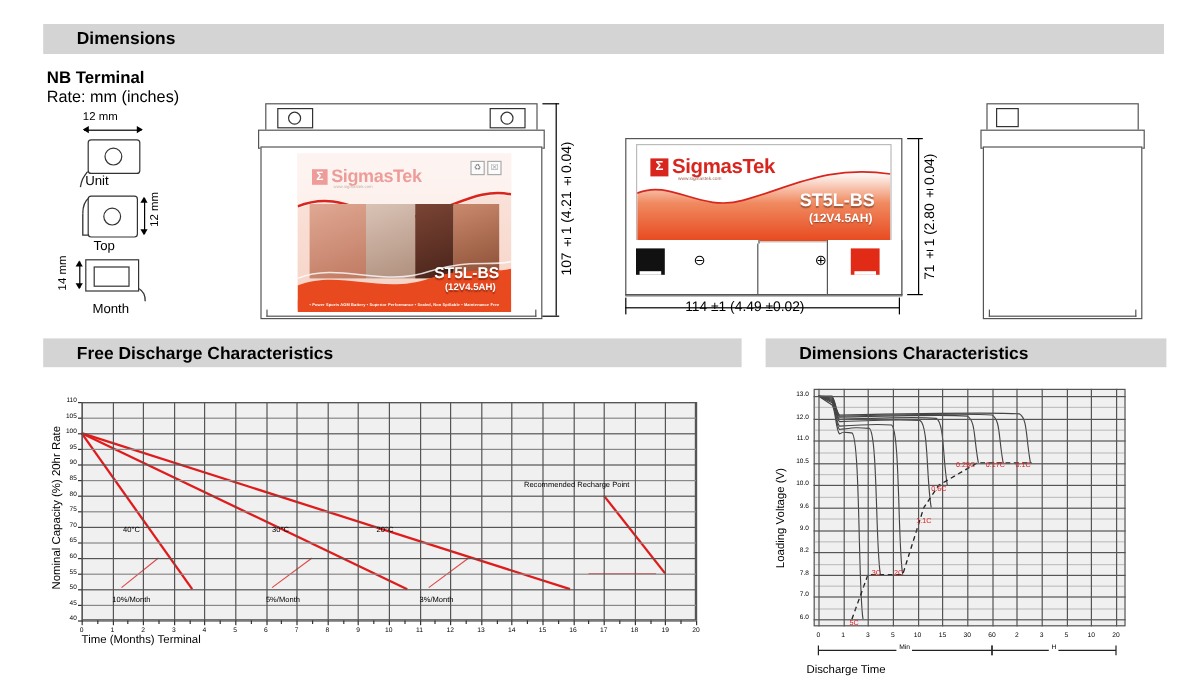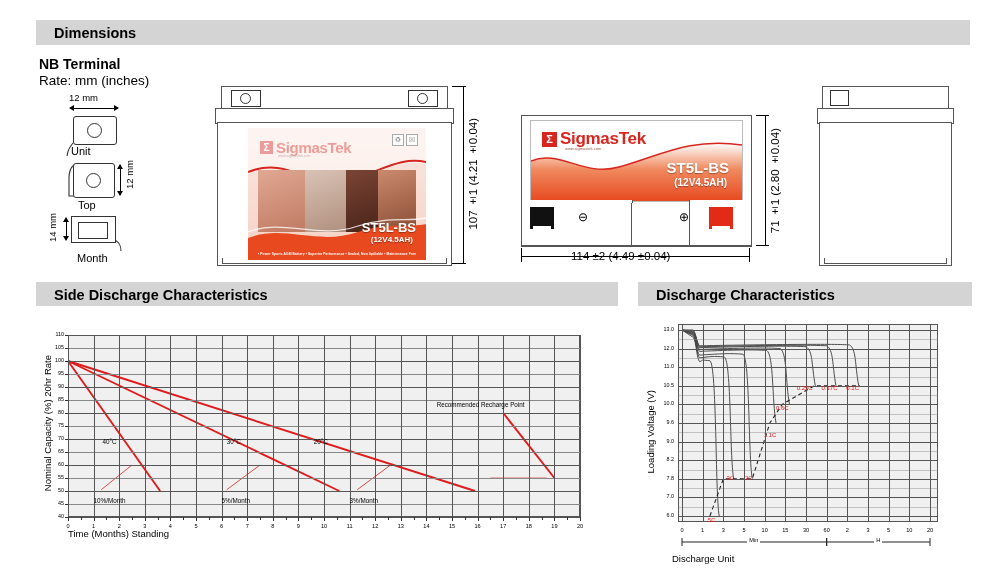--- a/index.html
+++ b/index.html
@@ -3,21 +3,21 @@
 <meta charset="utf-8">
 <style>
   html,body{margin:0;padding:0;}
   body{
     width:1000px;height:574px;background:#ffffff;
     font-family:"Liberation Sans", sans-serif;
     color:#000;overflow:hidden;position:relative;
   }
   .section-header{
     background:#d4d4d4;font-weight:bold;font-size:14.5px;
-    padding:5px 0 5px 18px;box-sizing:border-box;
+    padding:5px 0 5px 28px;box-sizing:border-box;
   }
   
   #dimensions-header{position:absolute;left:36px;top:20px;width:934px;height:25px;}
   #nb-terminal-title{position:absolute;left:39px;top:56px;font-weight:bold;font-size:14px;}
   #unit-label{position:absolute;left:39px;top:73px;font-size:13.5px;}
 
   
   .term-box{position:absolute;border:1.3px solid #333;background:#fff;}
   .term-hole{position:absolute;border:1.3px solid #333;border-radius:50%;background:#fff;}
   .dim-text{position:absolute;font-size:9.5px;white-space:nowrap;}
@@ -172,54 +172,54 @@
 <div style="position:absolute;left:530px;top:207px;width:24px;height:22px;background:#111;"></div>
 <div style="position:absolute;left:533px;top:226px;width:18px;height:3px;background:#fff;"></div>
 <div style="position:absolute;left:578px;top:210px;font-size:12px;">⊖</div>
 <div style="position:absolute;left:679px;top:210px;font-size:12px;">⊕</div>
 <div style="position:absolute;left:709px;top:207px;width:24px;height:22px;background:#e22b17;"></div>
 <div style="position:absolute;left:712px;top:226px;width:18px;height:3px;background:#fff;"></div>
 
 <div class="dimline" style="left:521px;top:256px;width:229px;height:1px;"></div>
 <div class="dimline" style="left:521px;top:248px;width:1px;height:14px;"></div>
 <div class="dimline" style="left:749px;top:248px;width:1px;height:14px;"></div>
-<div class="dim-text" style="left:571px;top:250px;font-size:11.5px;">114 ±2 (4.49 ±0.04)</div>
+<div class="dim-text" style="left:571px;top:250px;font-size:11.5px;">114 ±1 (4.49 ±0.02)</div>
 <div class="dimline" style="left:765px;top:115px;width:1px;height:130px;"></div>
 <div class="dimline" style="left:756px;top:115px;width:13px;height:1px;"></div>
 <div class="dimline" style="left:756px;top:245px;width:13px;height:1px;"></div>
 <div class="dim-v-label" style="left:769px;top:128px;">71 ±1 (2.80 ±0.04)</div>
 
 <div class="bat-outline" style="left:822px;top:86px;width:125px;height:22px;"></div>
 <div class="term-box" style="left:830px;top:90px;width:17px;height:14px;"></div>
 <div class="bat-outline" style="left:817px;top:108px;width:135px;height:14px;"></div>
 <div class="bat-outline" style="left:819px;top:122px;width:131px;height:142px;"></div>
 <div class="bat-outline" style="left:824px;top:258px;width:121px;height:5px;border-top:none;"></div>
 
-<div class="section-header" id="self-header">Side Discharge Characteristics</div>
+<div class="section-header" id="self-header">Free Discharge Characteristics</div>
 <div class="chart-wrap" id="self-chart" style="left:0;top:0;">
   <div class="plot" id="self-plot" style="left:68px;top:335px;width:512px;height:182px;"></div>
   <div class="axis-title-v" style="left:42px;top:355px;">Nominal Capacity (%) 20hr Rate</div>
-  <div class="axis-title" style="left:68px;top:528px;">Time (Months) Standing</div>
+  <div class="axis-title" style="left:68px;top:528px;">Time (Months) Terminal</div>
   <svg class="overlay" id="self-svg" width="1000" height="574">
       <line x1="68" y1="361" x2="160.16" y2="491" stroke="#e01b1b" stroke-width="1.9"></line>
       <line x1="68" y1="361" x2="339.36" y2="491" stroke="#e01b1b" stroke-width="1.9"></line>
       <line x1="68" y1="361" x2="475.04" y2="491" stroke="#e01b1b" stroke-width="1.9"></line>
       <line x1="503.2" y1="413" x2="554.4" y2="478" stroke="#e01b1b" stroke-width="1.9"></line>
       <line x1="490.4" y1="478" x2="546.72" y2="478" stroke="#ea6a6a" stroke-width="1"></line>
       <line x1="101.28" y1="489.7" x2="132" y2="465" stroke="#e04b4b" stroke-width="1"></line>
       <line x1="226.72" y1="489.7" x2="260" y2="465" stroke="#e04b4b" stroke-width="1"></line>
       <line x1="357.28000000000003" y1="489.7" x2="390.56" y2="465" stroke="#e04b4b" stroke-width="1"></line>
     </svg>
 </div>
 
-<div class="section-header" id="disch-header">Discharge Characteristics</div>
+<div class="section-header" id="disch-header">Dimensions Characteristics</div>
 <div class="chart-wrap" id="disch-chart" style="left:0;top:0;">
   <div class="plot" id="disch-plot" style="left:678px;top:324px;width:260px;height:198px;"></div>
   <div class="axis-title-v" style="left:645px;top:390px;">Loading  Voltage (V)</div>
-  <div class="axis-title" style="left:672px;top:553px;">Discharge Unit</div>
+  <div class="axis-title" style="left:672px;top:553px;">Discharge Time</div>
   <svg class="overlay" id="disch-svg" width="1000" height="574">
       <path d="M682,330 L693.3666666666667,337.44 C696.3666666666667,341.44 696.5666666666667,358.62 699.5666666666667,361.62 C704.7333333333333,360.12 697.9,359.69 709.9,360.69 C716.9,364.69 715.2,494 719.2,516" stroke="#444444" stroke-width="0.95" fill="none"></path>
       <path d="M682,330 L693.3666666666667,335.58000000000004 C696.3666666666667,339.58000000000004 696.5666666666667,354.9 699.5666666666667,357.9 C711.9666666666667,356.4 712.3666666666667,355.96999999999997 724.3666666666667,356.96999999999997 C731.3666666666667,360.96999999999997 729.6666666666666,456.8 733.6666666666666,478.8" stroke="#444444" stroke-width="0.95" fill="none"></path>
       <path d="M682,330 L693.3666666666667,334.65 C696.3666666666667,338.65 696.5666666666667,352.11 699.5666666666667,355.11 C721.2666666666667,353.61 730.9666666666667,353.18 742.9666666666667,354.18 C749.9666666666667,358.18 748.2666666666667,456.8 752.2666666666667,478.8" stroke="#444444" stroke-width="0.95" fill="none"></path>
       <path d="M682,330 L693.3666666666667,333.71999999999997 C696.3666666666667,337.71999999999997 696.5666666666667,348.39000000000004 699.5666666666667,351.39000000000004 C733.1500000000001,349.89000000000004 754.7333333333333,349.46000000000004 766.7333333333333,350.46000000000004 C773.7333333333333,354.46000000000004 772.0333333333333,401 776.0333333333333,423" stroke="#444444" stroke-width="0.95" fill="none"></path>
       <path d="M682,330 L693.3666666666667,332.79 C696.3666666666667,336.79 696.5666666666667,346.53000000000003 699.5666666666667,349.53000000000003 C739.8666666666667,348.03000000000003 768.1666666666666,347.6 780.1666666666666,348.6 C787.1666666666666,352.6 785.4666666666667,382.4 789.4666666666667,404.4" stroke="#444444" stroke-width="0.95" fill="none"></path>
       <path d="M682,330 L693.3666666666667,331.86 C696.3666666666667,335.86 696.5666666666667,344.67 699.5666666666667,347.67 C752.7833333333333,346.17 794,345.74 806,346.74 C813,350.74 811.3,363.8 815.3,385.8" stroke="#444444" stroke-width="0.95" fill="none"></path>
       <path d="M682,330 L693.3666666666667,330.93 C696.3666666666667,334.93 696.5666666666667,343.74 699.5666666666667,346.74 C763.1166666666668,345.24 814.6666666666667,344.81 826.6666666666667,345.81 C833.6666666666667,349.81 831.9666666666667,363.8 835.9666666666667,385.8" stroke="#444444" stroke-width="0.95" fill="none"></path>
       <path d="M682,330 L693.3666666666667,330 C696.3666666666667,334 696.5666666666667,342.81 699.5666666666667,345.81 C774.4833333333333,344.31 837.4,343.88 849.4,344.88 C856.4,348.88 854.7,363.8 858.7,385.8" stroke="#444444" stroke-width="0.95" fill="none"></path>
       <path d="M709.9,516 L723.3333333333334,478.8 L752.2666666666667,478.8 L769.8333333333334,423 L782.2333333333333,404.4 L814.2666666666667,385.8 L859.7333333333333,385.8" stroke="#222" stroke-width="1.1" stroke-dasharray="4,3" fill="none"></path>

